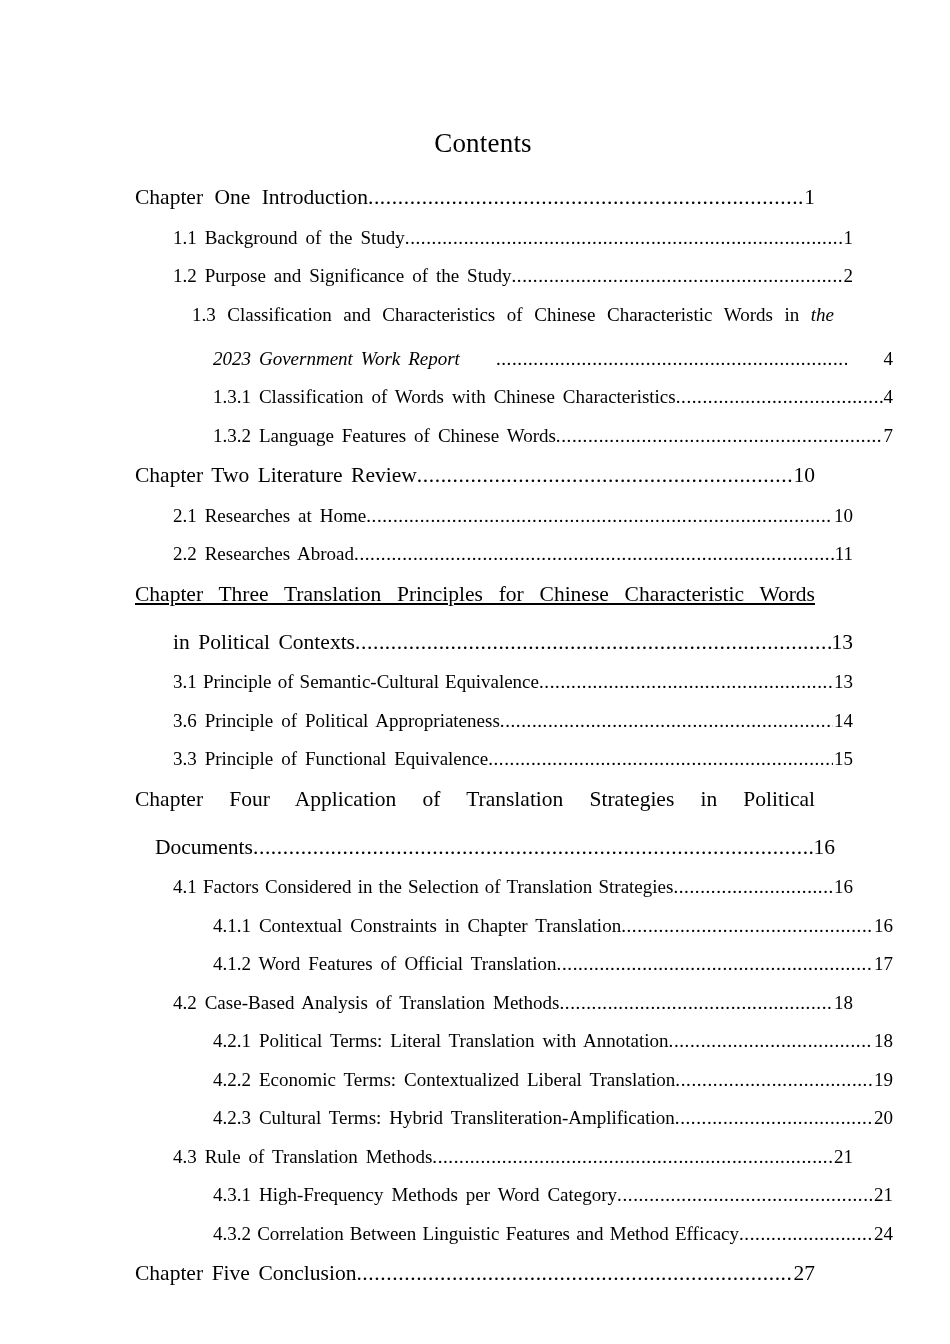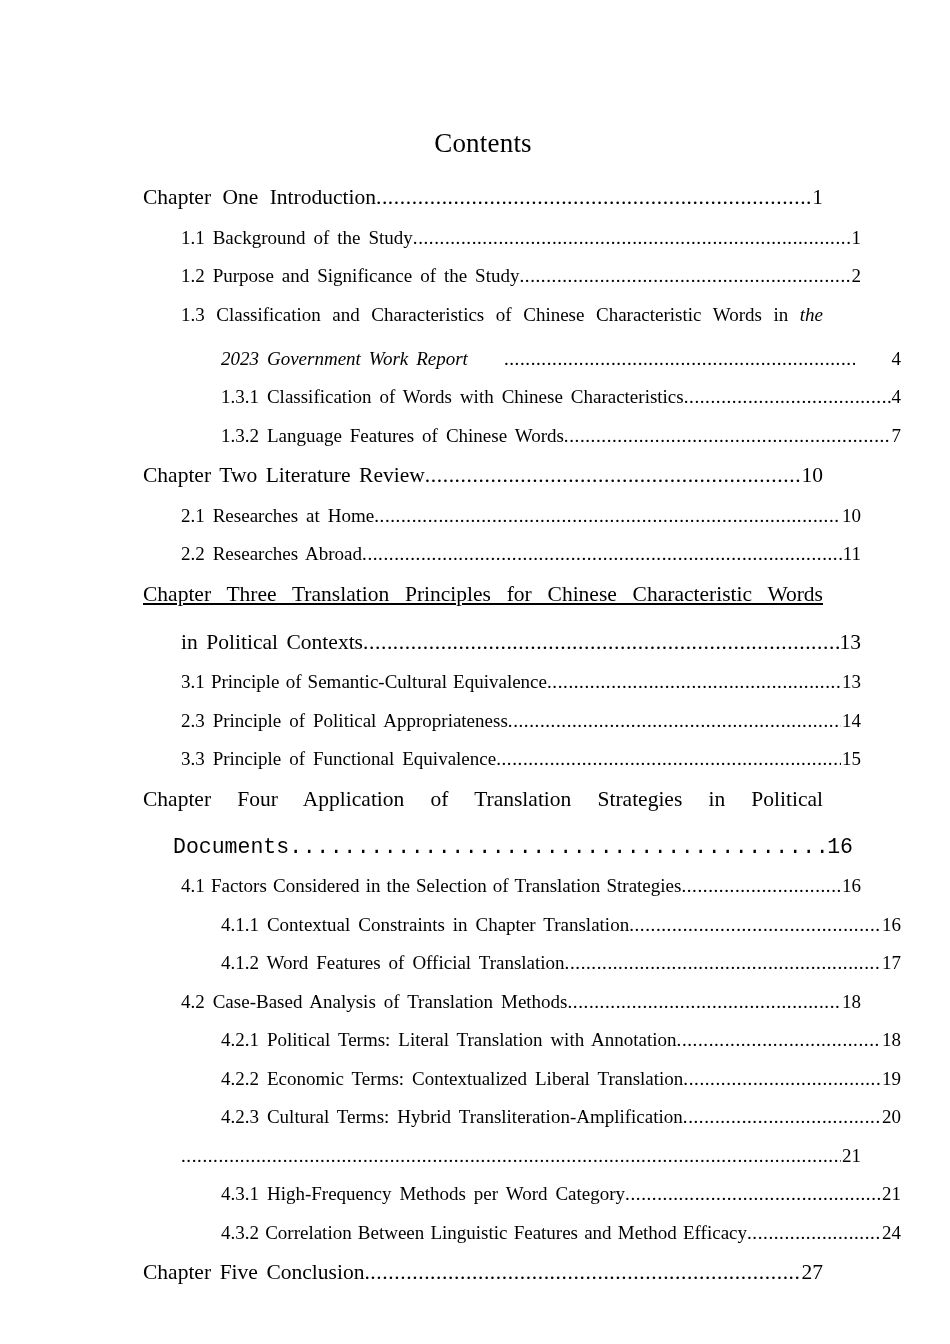--- a/index.html
+++ b/index.html
@@ -27,21 +27,21 @@
     top: 128px;
     width: 950px;
     text-align: center;
     font-size: 27px;
     font-weight: normal;
     letter-spacing: 0.2px;
     font-family: "Liberation Serif", "DejaVu Serif", serif;
   }
   .toc-body {
     position: absolute;
-    left: 143px;
+    left: 135px;
     top: 185px;
     width: 680px;
   }
   
   .entry {
     display: block;
     margin: 0;
     padding: 0 0 16.5px 0;
   }
   .entry .line {
@@ -128,21 +128,21 @@
 
     <div class="entry lvl1 ws-md">
       <div class="line">
         <span class="txt">1.2 Purpose and Significance of the Study</span>
         <span class="leader"></span>
         <span class="pageno">2</span>
       </div>
     </div>
 
     <div class="entry lvl1 wrap-l1">
-      <div class="line" style="display:block;margin-left:38px;">
+      <div class="line" style="display:block;margin-left:57px;">
         <span class="justline ws-md" style="width:642px;"><span>1.3 Classification and Characteristics of Chinese Characteristic Words in </span><i>the</i></span>
       </div>
       <div class="line second" style="margin-left:78px;">
         <span class="txt ital ws-md">2023 Government Work Report</span>
         <span class="leader"></span>
         <span class="pageno">4</span>
       </div>
     </div>
 
     <div class="entry lvl2 ws-md">
@@ -199,39 +199,39 @@
     <div class="entry lvl1 ws-sm">
       <div class="line">
         <span class="txt">3.1 Principle of Semantic-Cultural Equivalence</span>
         <span class="leader"></span>
         <span class="pageno">13</span>
       </div>
     </div>
 
     <div class="entry lvl1 ws-md">
       <div class="line">
-        <span class="txt">2.3 Principle of Political Appropriateness</span>
+        <span class="txt">3.6 Principle of Political Appropriateness</span>
         <span class="leader"></span>
         <span class="pageno">14</span>
       </div>
     </div>
 
     <div class="entry lvl1 ws-md">
       <div class="line">
         <span class="txt">3.3 Principle of Functional Equivalence</span>
         <span class="leader"></span>
         <span class="pageno">15</span>
       </div>
     </div>
 
     <div class="entry lvl0 wrap">
       <div class="line" style="display:block;">
         <span class="justline">Chapter Four Application of Translation Strategies in Political</span>
       </div>
-      <div class="line second" style="margin-left:30px;font-family:Liberation Mono, monospace;">
+      <div class="line second" style="margin-left:20px;">
         <span class="txt">Documents</span>
         <span class="leader"></span>
         <span class="pageno">16</span>
       </div>
     </div>
 
     <div class="entry lvl1 ws-sm">
       <div class="line">
         <span class="txt">4.1 Factors Considered in the Selection of Translation Strategies</span>
         <span class="leader"></span>
@@ -282,20 +282,21 @@
     <div class="entry lvl2 ws-md">
       <div class="line">
         <span class="txt">4.2.3 Cultural Terms: Hybrid Transliteration-Amplification</span>
         <span class="leader"></span>
         <span class="pageno">20</span>
       </div>
     </div>
 
     <div class="entry lvl1 ws-md">
       <div class="line">
+        <span class="txt">4.3 Rule of Translation Methods</span>
         <span class="leader"></span>
         <span class="pageno">21</span>
       </div>
     </div>
 
     <div class="entry lvl2 ws-md">
       <div class="line">
         <span class="txt">4.3.1 High-Frequency Methods per Word Category</span>
         <span class="leader"></span>
         <span class="pageno">21</span>

